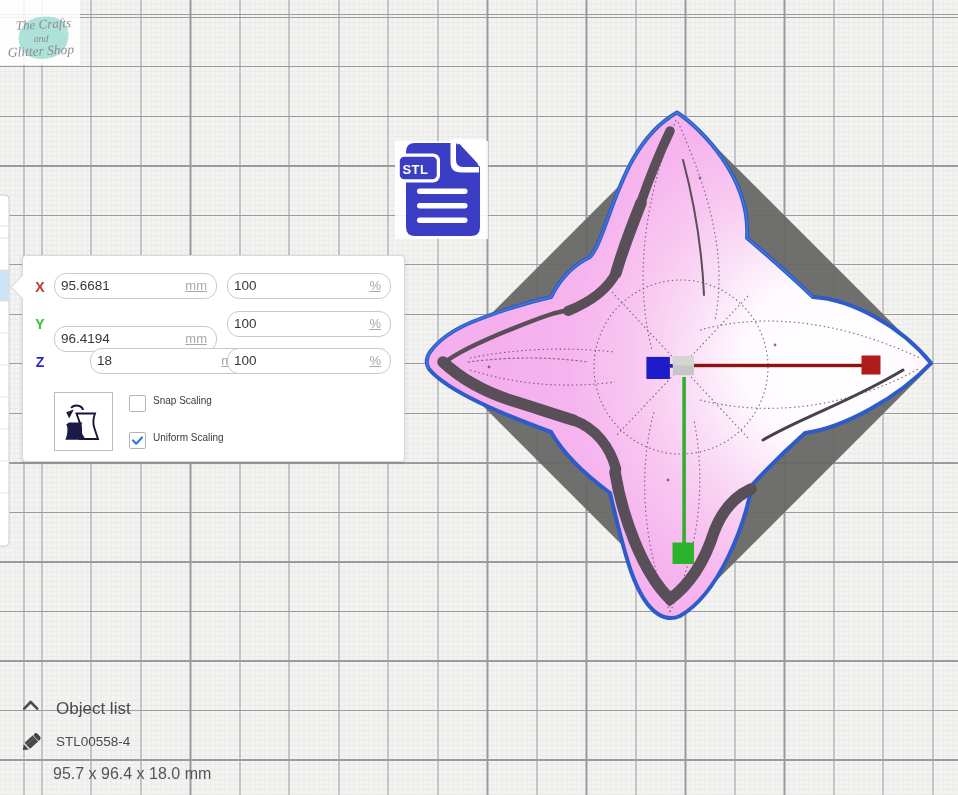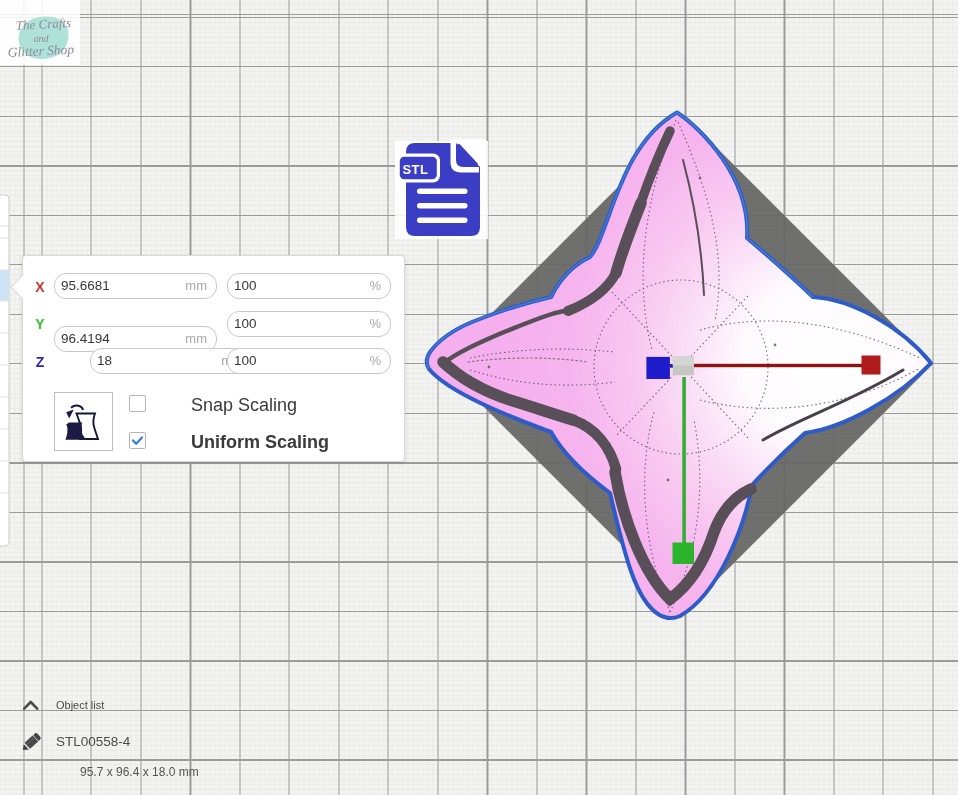--- a/index.html
+++ b/index.html
@@ -12,23 +12,23 @@
  repeating-linear-gradient(to right, #eaeae9 0 1px, transparent 1px 4.95px),
  repeating-linear-gradient(to bottom, #eaeae9 0 1px, transparent 1px 4.95px);
 background-position: 41.5px 0, 0 17px, 41.5px 0, 0 17px;
 }
 #modelsvg{position:absolute;left:0;top:0;}
 
 .panel{position:absolute;left:22px;top:255px;width:381px;height:205px;background:#fff;border:1px solid #d8d8d8;border-radius:4px;box-shadow:0 1px 4px rgba(0,0,0,0.12);}
 .notch{position:absolute;left:-9px;top:22px;width:17px;height:17px;background:#fff;border-left:1px solid #d8d8d8;border-bottom:1px solid #d8d8d8;transform:rotate(45deg);}
 .axlab{position:absolute;width:14px;text-align:center;font-size:14px;font-weight:bold;}
 .fld{position:absolute;height:24px;background:#fff;border:1px solid #c8c8c8;border-radius:12px;font-size:13.5px;color:#383838;line-height:24px;padding-left:6px;}
-.unit{position:absolute;right:9px;top:0;color:#a8a8a8;font-size:13px;}
+.unit{position:absolute;right:9px;top:0;color:#a8a8a8;font-size:13px;text-decoration:underline;}
 .cb{position:absolute;width:15px;height:15px;background:#fff;border:1px solid #b5b5b5;border-radius:2px;}
-.cblab{position:absolute;font-size:18px;color:#3a3a3a;margin-left:38px;}
+.cblab{position:absolute;font-size:10px;color:#3a3a3a;}
 .iconbox{position:absolute;left:31px;top:136px;width:57px;height:57px;border:1px solid #bdbdbd;background:#fff;}
 
 .btxt{position:absolute;color:#4a4a4a;font-size:15px;}
 </style>
 </head>
 <body>
 <div id="stage">
 <svg id="modelsvg" width="958" height="795" viewBox="0 0 958 795">
 <defs>
 <radialGradient id="pinkgrad" gradientUnits="userSpaceOnUse" cx="828" cy="362" r="345">
@@ -178,19 +178,19 @@
    <path d="M 11.2,19.3 L 18.8,16.5 L 14.2,25.6 Z" fill="#1b1b45"></path>
   </svg>
  </div>
  <div class="cb" style="left:106px;top:139px;"></div>
  <div class="cblab" style="left:130px;top:139px;">Snap Scaling</div>
  <div class="cb" style="left:106px;top:176px;">
   <svg width="15" height="15" viewBox="0 0 15 15">
           <polyline points="3,7.5 6.2,10.7 12,4.5" fill="none" stroke="#2d7ce0" stroke-width="2.2" stroke-linecap="round" stroke-linejoin="round"></polyline>
         </svg>
  </div>
- <div class="cblab" style="left:130px;top:176px;font-weight:bold;">Uniform Scaling</div>
+ <div class="cblab" style="left:130px;top:176px;">Uniform Scaling</div>
 </div>
 
-<div class="btxt" style="left:56px;top:699px;font-size:11px;">Object list</div>
+<div class="btxt" style="left:56px;top:699px;font-size:17px;">Object list</div>
 <div class="btxt" style="left:56px;top:734px;font-size:13.5px;">STL00558-4</div>
-<div class="btxt" style="left:36px;top:765px;font-size:12px;color:#555;padding-left:44px;">95.7 x 96.4 x 18.0 mm</div>
+<div class="btxt" style="left:9px;top:765px;font-size:16px;color:#555;padding-left:44px;">95.7 x 96.4 x 18.0 mm</div>
 </div>
 
 </body></html>

